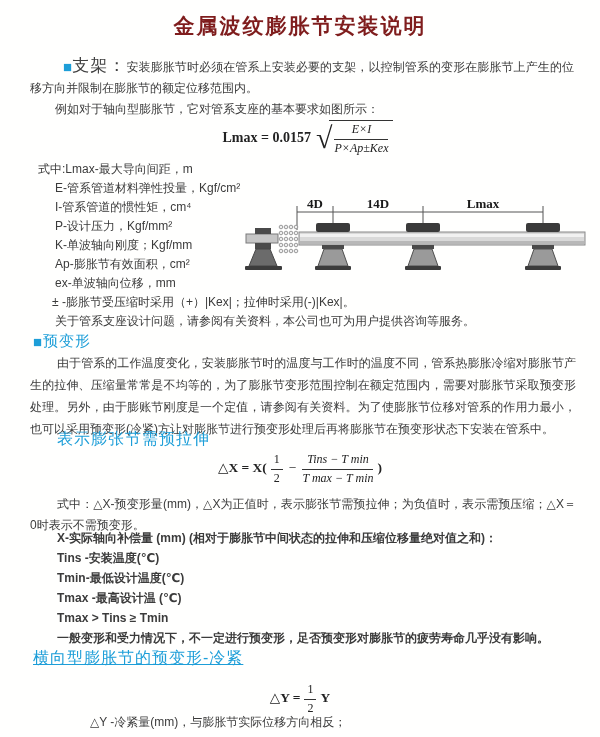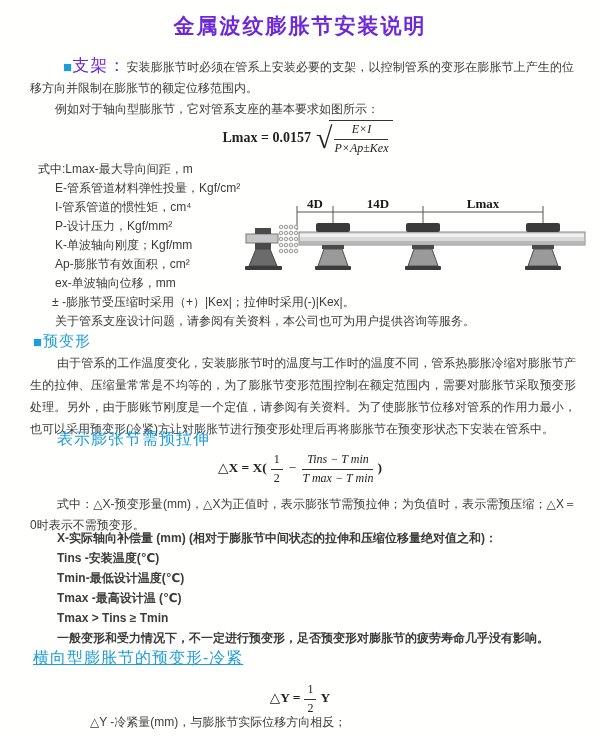--- a/index.html
+++ b/index.html
@@ -8,30 +8,30 @@
     width:600px;height:737px;
     background:#fffffe;
     overflow:hidden;
     font-family:"Liberation Sans","DejaVu Sans",sans-serif;
     color:#3b3b3b;
   }
   .abs{position:absolute;}
   .title{
     top:12px;left:0;width:600px;
     text-align:center;
-    font-size:21px;font-weight:bold;color:#6d28d9;
+    font-size:21px;font-weight:bold;color:#7f1d1d;
     letter-spacing:2px;
   }
   .sec1{
     top:55px;left:30px;width:544px;
     font-size:12px;line-height:21px;
     text-align:justify;text-indent:33px;
   }
   .sec-marker{color:#1d9ed8;font-size:15px;vertical-align:-1px;}
-  .sec1-label{color:#6d28d9;font-size:17px;letter-spacing:1px;}
+  .sec1-label{color:#404040;font-size:17px;letter-spacing:1px;}
   .example{
     top:99px;left:30px;width:544px;
     font-size:12px;line-height:21px;text-indent:25px;
   }
   
   .formula{
     left:0;width:600px;text-align:center;
     font-family:"Liberation Serif","DejaVu Serif",serif;color:#222;
   }
   .formula1{top:120px;padding-left:8px;}

